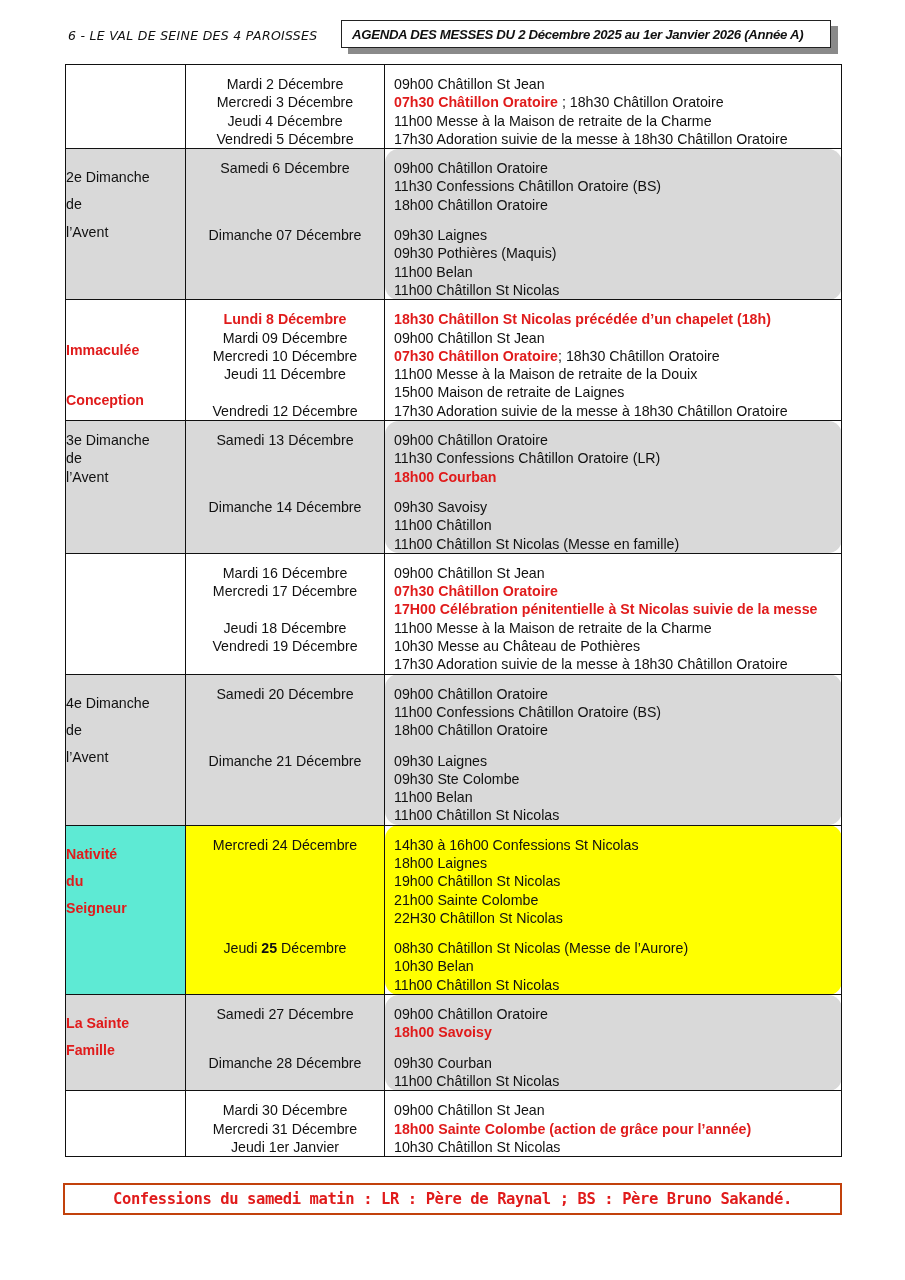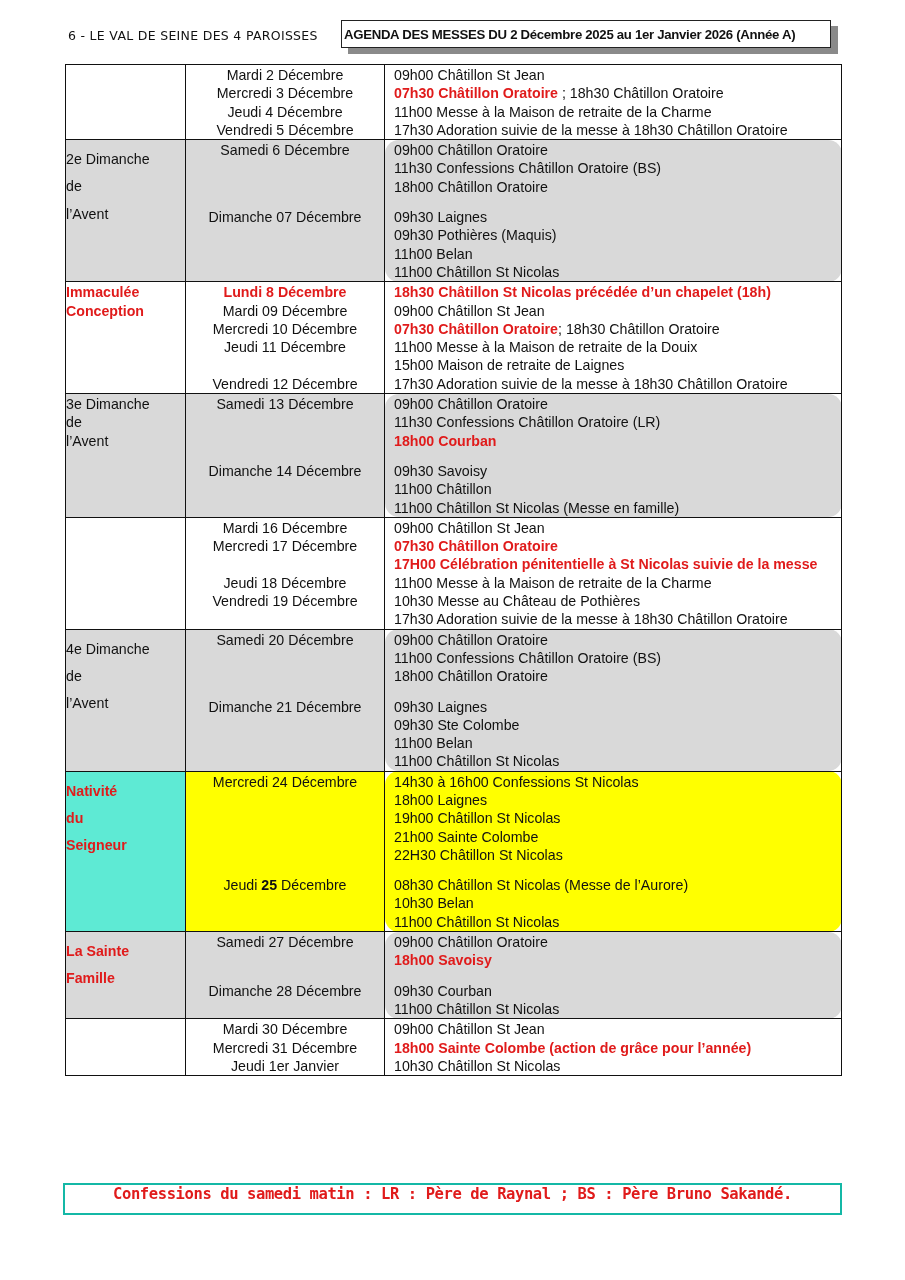--- a/index.html
+++ b/index.html
@@ -1,37 +1,37 @@
 <!DOCTYPE html>
 <html><head>
 <meta charset="utf-8">
 <style>
   html, body { margin: 0; padding: 0; background: #ffffff; }
   body { width: 905px; height: 1280px; position: relative; font-family: "Liberation Sans", sans-serif; color: #111; }
-  .page-header { position: absolute; left: 0; top: 0; width: 905px; height: 64px; }
+  .page-header { position: absolute; left: 0; top: 0; width: 905px; height: 64px; font-style: italic; }
   .header-left { position: absolute; left: 68px; top: 28px; font-family: "DejaVu Sans", sans-serif; font-size: 12.5px; letter-spacing: 0.3px; color: #111; }
-  .title-box { position: absolute; left: 341px; top: 20px; width: 490px; height: 28px; border: 1.5px solid #222; background: #fff; box-shadow: 7px 6px 0 #8a8a8a; display: flex; align-items: center; padding-left: 2px; box-sizing: border-box; }
+  .title-box { position: absolute; left: 341px; top: 20px; width: 490px; height: 28px; border: 1.5px solid #222; background: #fff; box-shadow: 7px 6px 0 #8a8a8a; display: flex; align-items: center; padding-left: 10px; box-sizing: border-box; }
   .title-box span { font-family: "Liberation Sans", sans-serif; font-weight: bold; font-size: 13.2px; letter-spacing: -0.3px; white-space: nowrap; }
 
   table.agenda { position: absolute; left: 65px; top: 64px; width: 777px; border-collapse: collapse; font-family: "Liberation Sans", sans-serif; font-size: 14.2px; line-height: 18.3px; }
-  table.agenda td { border: 1.6px solid #111; vertical-align: top; padding: 1px 0 0 0; }
+  table.agenda td { border: 1.6px solid #111; vertical-align: top; padding: 10px 0 0 0; }
   td.col-feast { width: 119px; vertical-align: middle; }
   td.col-dates { width: 198px; text-align: center; }
   td.col-events { padding-left: 9px !important; border-radius: 14px; }
   tr.gray td { background: #d9d9d9; }
   tr.yellow td.col-dates, tr.yellow td.col-events { background: #ffff00; margin-top: 16px; }
   tr.yellow td.col-feast { background: #5eead4; }
   .line { display: block; white-space: nowrap; min-height: 18.3px; }
   .gap { display: block; height: 12px; }
   .red { color: #e01b1b; font-weight: bold; }
   .bold { font-weight: bold; }
-  .feast-red { color: #e01b1b; font-weight: bold; }
+  .feast-red { color: #e01b1b; font-weight: bold; margin-top: 31px; }
   .feast-spaced .line { margin: 9px 0; }
 
-  .footer-note { position: absolute; left: 63px; top: 1183px; width: 779px; height: 32px; border: 2px solid #14b8a6; box-sizing: border-box; display: flex; justify-content: center; }
+  .footer-note { position: absolute; left: 63px; top: 1183px; width: 779px; height: 32px; border: 2px solid #c2410c; box-sizing: border-box; display: flex; align-items: center; justify-content: center; }
   .footer-note span { font-family: "DejaVu Sans Mono", monospace; font-size: 15.5px; font-weight: bold; color: #e01b1b; letter-spacing: -0.4px; }
 </style>
 </head>
 <body>
 
 <div class="page-header">
   <div class="header-left">6 - LE VAL DE SEINE DES 4 PAROISSES</div>
   <div class="title-box">
     <span>AGENDA DES MESSES DU 2 Décembre 2025 au 1er Janvier 2026 (Année A)</span>
   </div>

